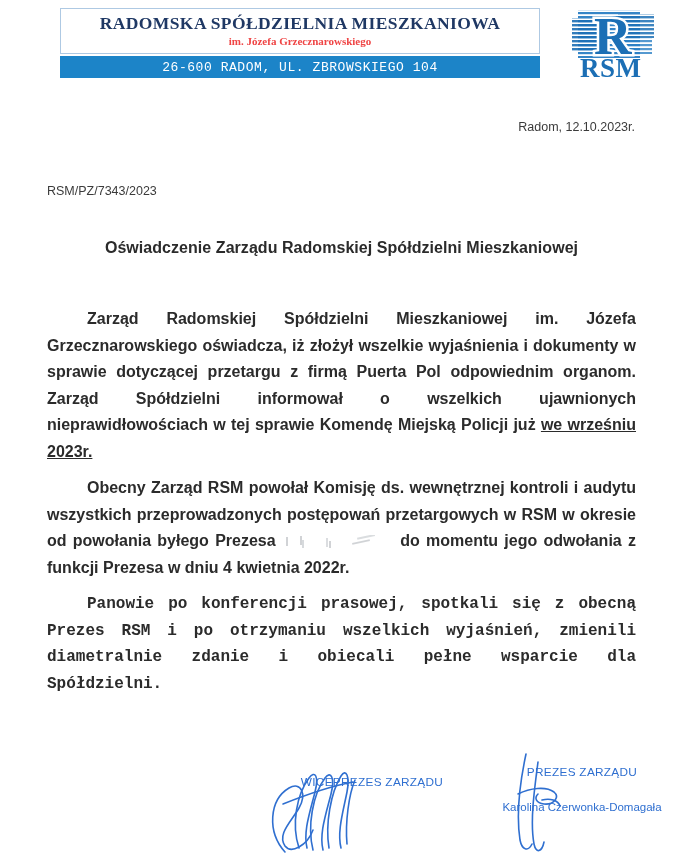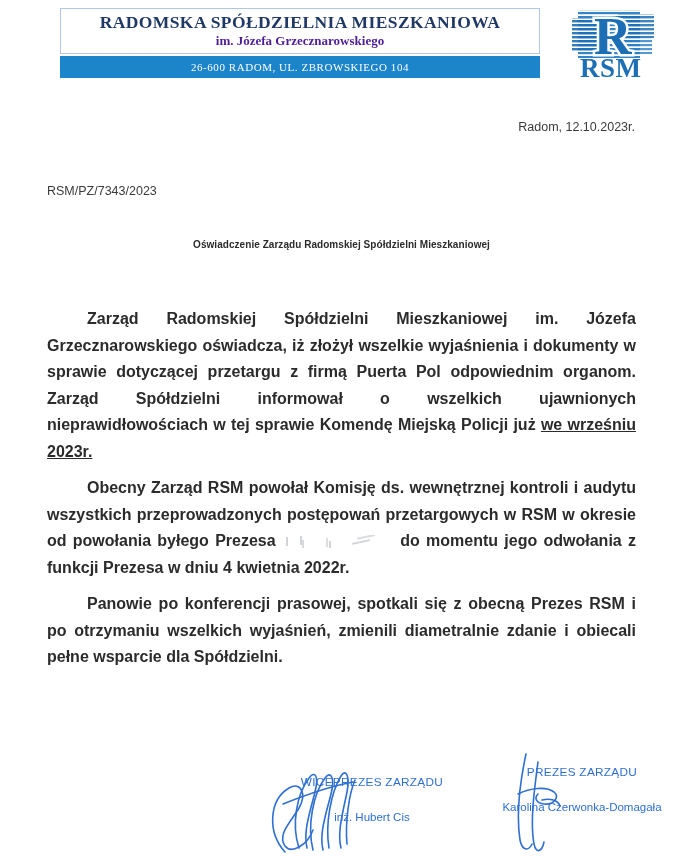--- a/index.html
+++ b/index.html
@@ -47,40 +47,40 @@
     font-weight: bold;
     font-size: 17.5px;
     letter-spacing: 0.4px;
     color: #1f3864;
     white-space: nowrap;
     line-height: 1.1;
   }
   .lh-line2 {
     font-family: "Liberation Serif", serif;
     font-weight: bold;
-    font-size: 13px;
-    color: #4c1d95;
+    font-size: 11px;
+    color: #ef4444;
     white-space: nowrap;
     line-height: 1.15;
     margin-top: 2px;
   }
   .lh-band {
     position: absolute;
     left: 60px;
     top: 56px;
     width: 480px;
     height: 22px;
     background: #1c84c8;
     display: flex;
     align-items: center;
     justify-content: center;
   }
   .lh-address {
-    font-family: Liberation Serif, serif;
-    font-size: 11px;
+    font-family: Liberation Mono, monospace;
+    font-size: 13px;
     color: #ffffff;
     letter-spacing: 0.55px;
     white-space: nowrap;
   }
 
   
   .logo {
     position: absolute;
     left: 572px;
     top: 8px;
@@ -108,21 +108,21 @@
     white-space: nowrap;
   }
 
   
   .doc-title {
     position: absolute;
     left: 47px;
     top: 239px;
     width: 589px;
     text-align: center;
-    font-size: 10px;
+    font-size: 16px;
     font-weight: bold;
     color: #2b2b2b;
     letter-spacing: 0.05px;
   }
 
   
   .body-text {
     position: absolute;
     left: 47px;
     top: 306px;
@@ -131,21 +131,21 @@
   .para {
     text-align: justify;
     text-justify: inter-word;
     font-size: 16px;
     font-weight: bold;
     color: #2b2b2b;
     line-height: 26.5px;
     text-indent: 40px;
     margin: 0 0 10px 0;
   }
-  .para:last-child { margin-bottom: 8px; }
+  .para:last-child { margin-bottom: 8px; font-family: Liberation Mono, monospace; }
   .para .u { text-decoration: underline; }
   .redacted {
     display: inline-block;
     width: 112px;
     height: 13px;
     vertical-align: -2px;
     position: relative;
     overflow: hidden;
     opacity: 0.45;
   }
@@ -257,21 +257,20 @@
     <p class="para"><span>Obecny Zarząd RSM powołał Komisję ds. wewnętrznej kontroli i audytu wszystkich przeprowadzonych postępowań przetargowych w RSM w okresie od powołania byłego Prezesa </span><span class="redacted"></span><span> do momentu jego odwołania z funkcji Prezesa w dniu 4 kwietnia 2022r.</span></p>
 
 
     <p class="para">Panowie po konferencji prasowej, spotkali się z obecną Prezes RSM i po otrzymaniu wszelkich wyjaśnień, zmienili diametralnie zdanie i obiecali pełne wsparcie dla Spółdzielni.</p>
   </div>
 
   <div class="signatures">
 
     <div class="sig-block sig-left">
       <div class="sig-role">WICEPREZES ZARZĄDU</div>
-      <div class="sig-name">inż. Hubert Cis</div>
     </div>
 
     <div class="sig-block sig-right">
       <div class="sig-role">PREZES ZARZĄDU</div>
       <div class="sig-name">Karolina Czerwonka-Domagała</div>
     </div>
   </div>
 
   <svg class="sig-mark sig-mark-left" width="130" height="100" viewBox="0 0 130 100" xmlns="http://www.w3.org/2000/svg">
     <g fill="none" stroke="#2f6fd0" stroke-width="1.6" stroke-linecap="round">

